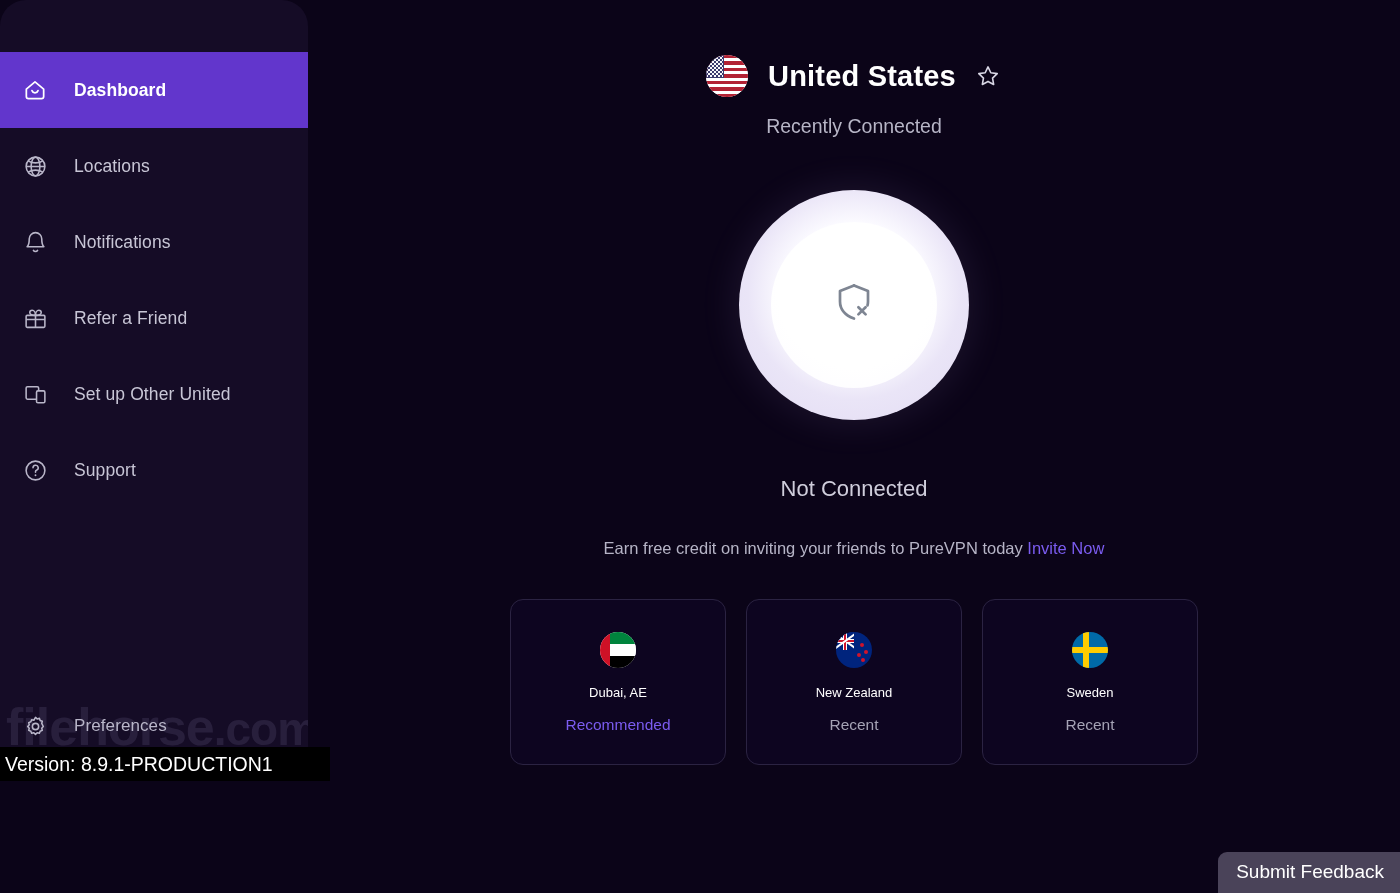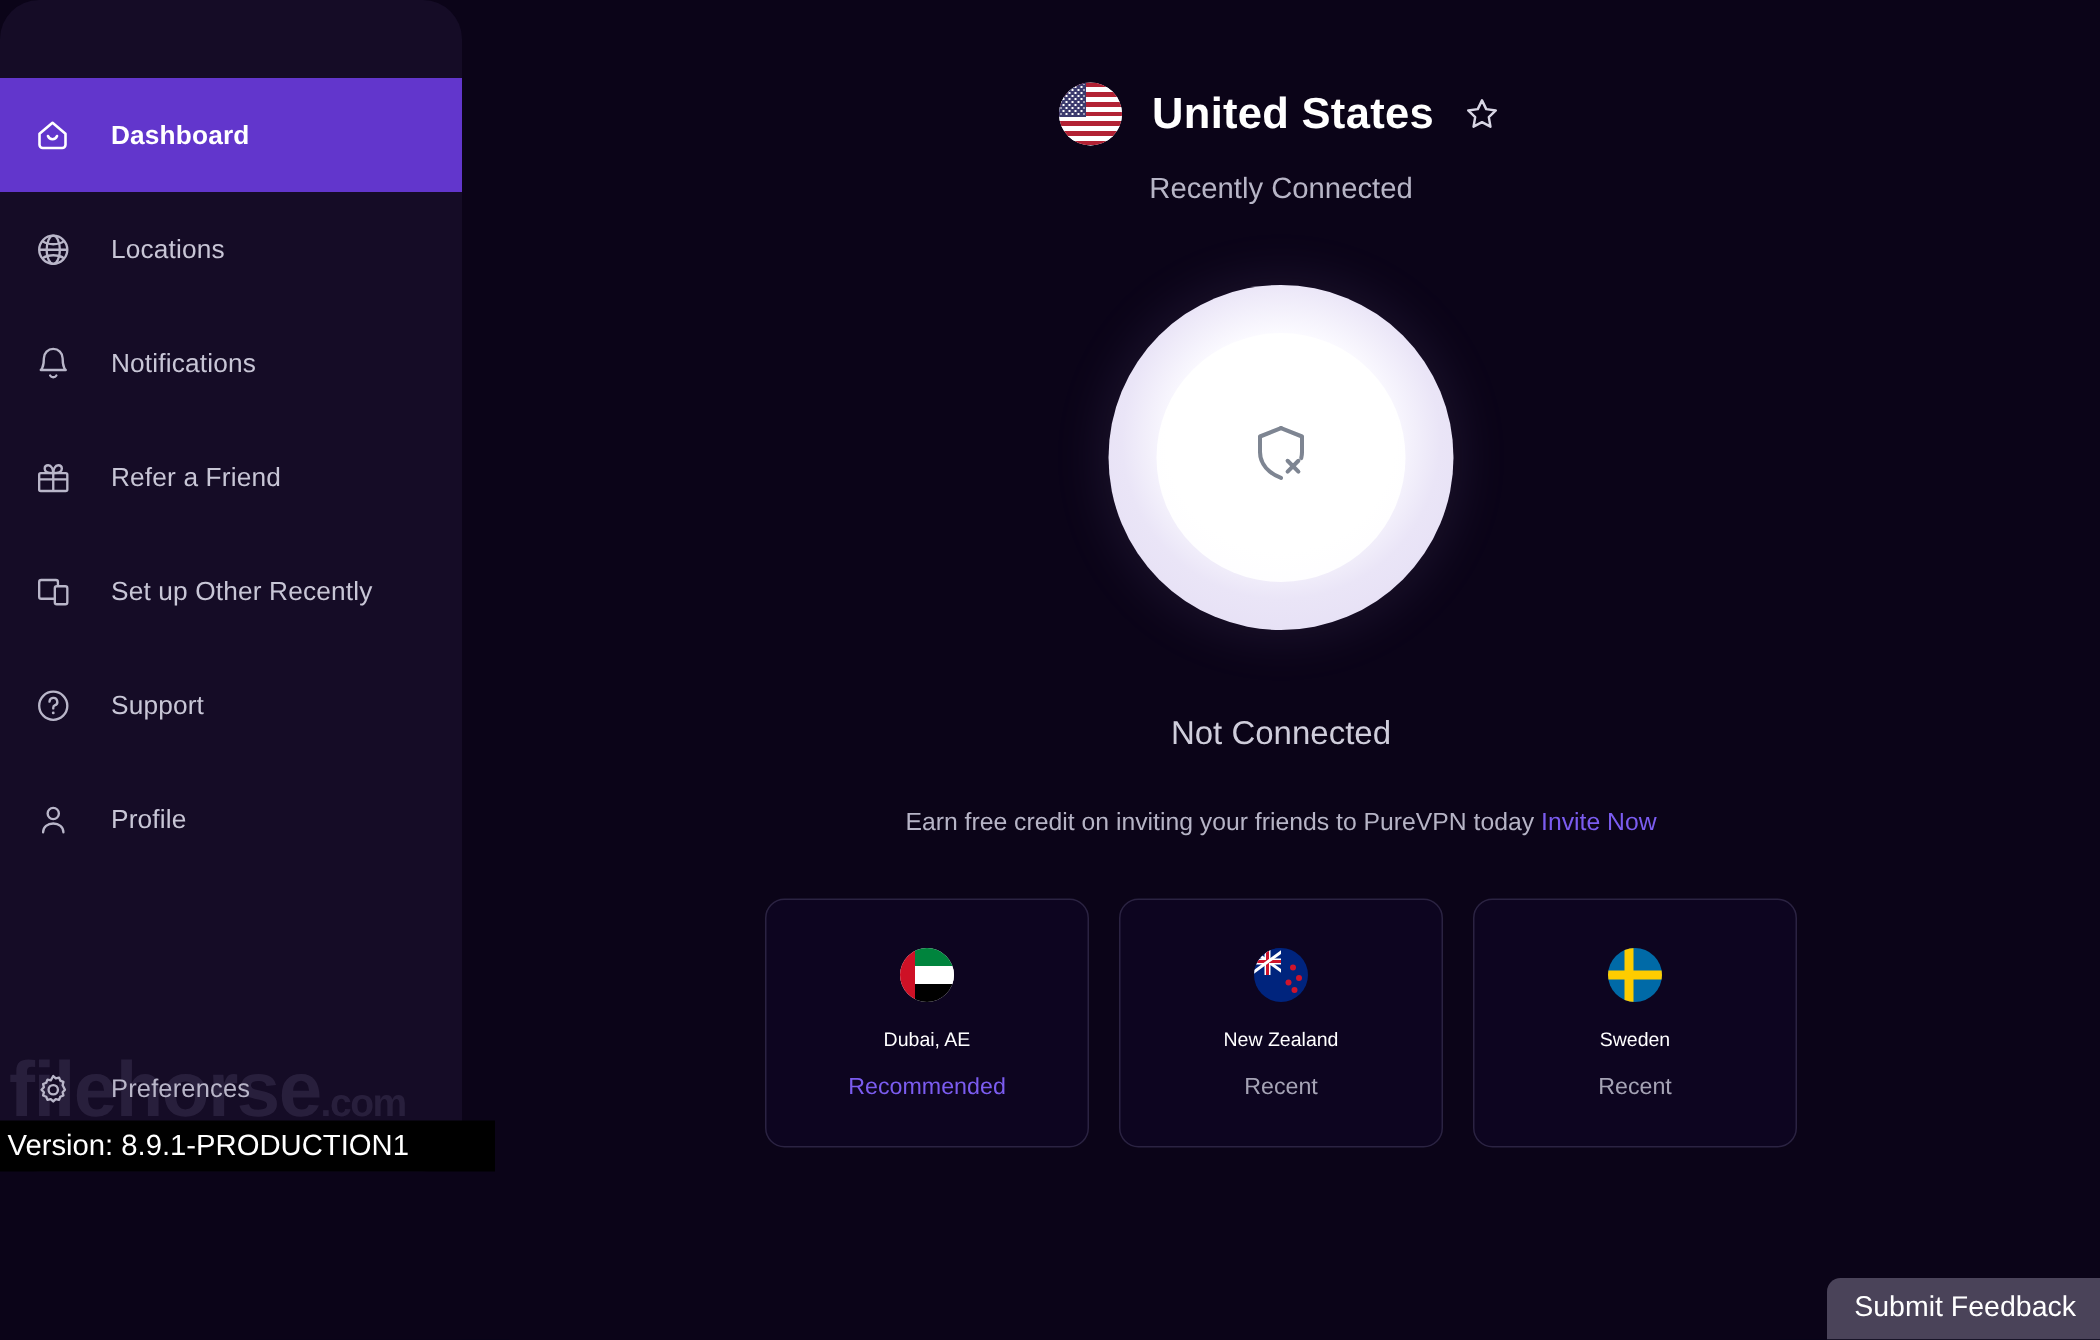--- a/index.html
+++ b/index.html
@@ -50,21 +50,21 @@
   
   .watermark {
     position: absolute;
     left: 6px; bottom: 24px;
     font-size: 52px; font-weight: bold;
     letter-spacing: -1px;
     color: rgba(120,110,150,0.20);
     pointer-events: none;
     white-space: nowrap;
   }
-  .watermark .dom { font-size: 26px; }
+  .watermark .dom { font-size: 46px; }
 
   
   .version {
     position: absolute; left: 0; bottom: 0;
     width: 330px; height: 34px;
     background: #000000;
     color: #ffffff;
     font-size: 19.5px;
     display: flex; align-items: center;
     padding-left: 5px;
@@ -252,43 +252,34 @@
         <span class="nav-label">Refer a Friend</span>
       </div>
 
       <div class="nav-item">
         <span class="nav-icon">
           <svg width="25" height="25" viewBox="0 0 24 24" fill="none" stroke="#b9b6c9" stroke-width="1.5" stroke-linejoin="round">
             <rect x="3" y="4.5" width="12" height="12" rx="1.3"></rect>
             <rect x="13" y="8.5" width="8" height="11.5" rx="1.3" fill="#150c26"></rect>
           </svg>
         </span>
-        <span class="nav-label">Set up Other Recently</span>
+        <span class="nav-label">Set up Other United</span>
       </div>
 
       <div class="nav-item">
         <span class="nav-icon">
           <svg width="25" height="25" viewBox="0 0 24 24" fill="none" stroke="#b9b6c9" stroke-width="1.5" stroke-linecap="round">
             <circle cx="12" cy="12" r="9"></circle>
             <path d="M9.6 9.4a2.5 2.5 0 1 1 3.3 2.4c-.6.2-.9.8-.9 1.5v.4"></path>
             <circle cx="12" cy="16.6" r=".9" fill="#b9b6c9" stroke="none"></circle>
           </svg>
         </span>
         <span class="nav-label">Support</span>
       </div>
 
-      <div class="nav-item">
-        <span class="nav-icon">
-          <svg width="25" height="25" viewBox="0 0 24 24" fill="none" stroke="#b9b6c9" stroke-width="1.5" stroke-linecap="round">
-            <circle cx="12" cy="8" r="3.6"></circle>
-            <path d="M5.5 20c0-3.4 2.9-5.6 6.5-5.6s6.5 2.2 6.5 5.6"></path>
-          </svg>
-        </span>
-        <span class="nav-label">Profile</span>
-      </div>
 
     </nav>
 
     <div class="watermark">
       <span>filehorse</span><span class="dom">.com</span>
     </div>
 
     <div class="prefs">
       <span class="nav-icon">
         <svg width="25" height="25" viewBox="0 0 24 24" fill="none" stroke="#b9b6c9" stroke-width="1.5" stroke-linejoin="round">

